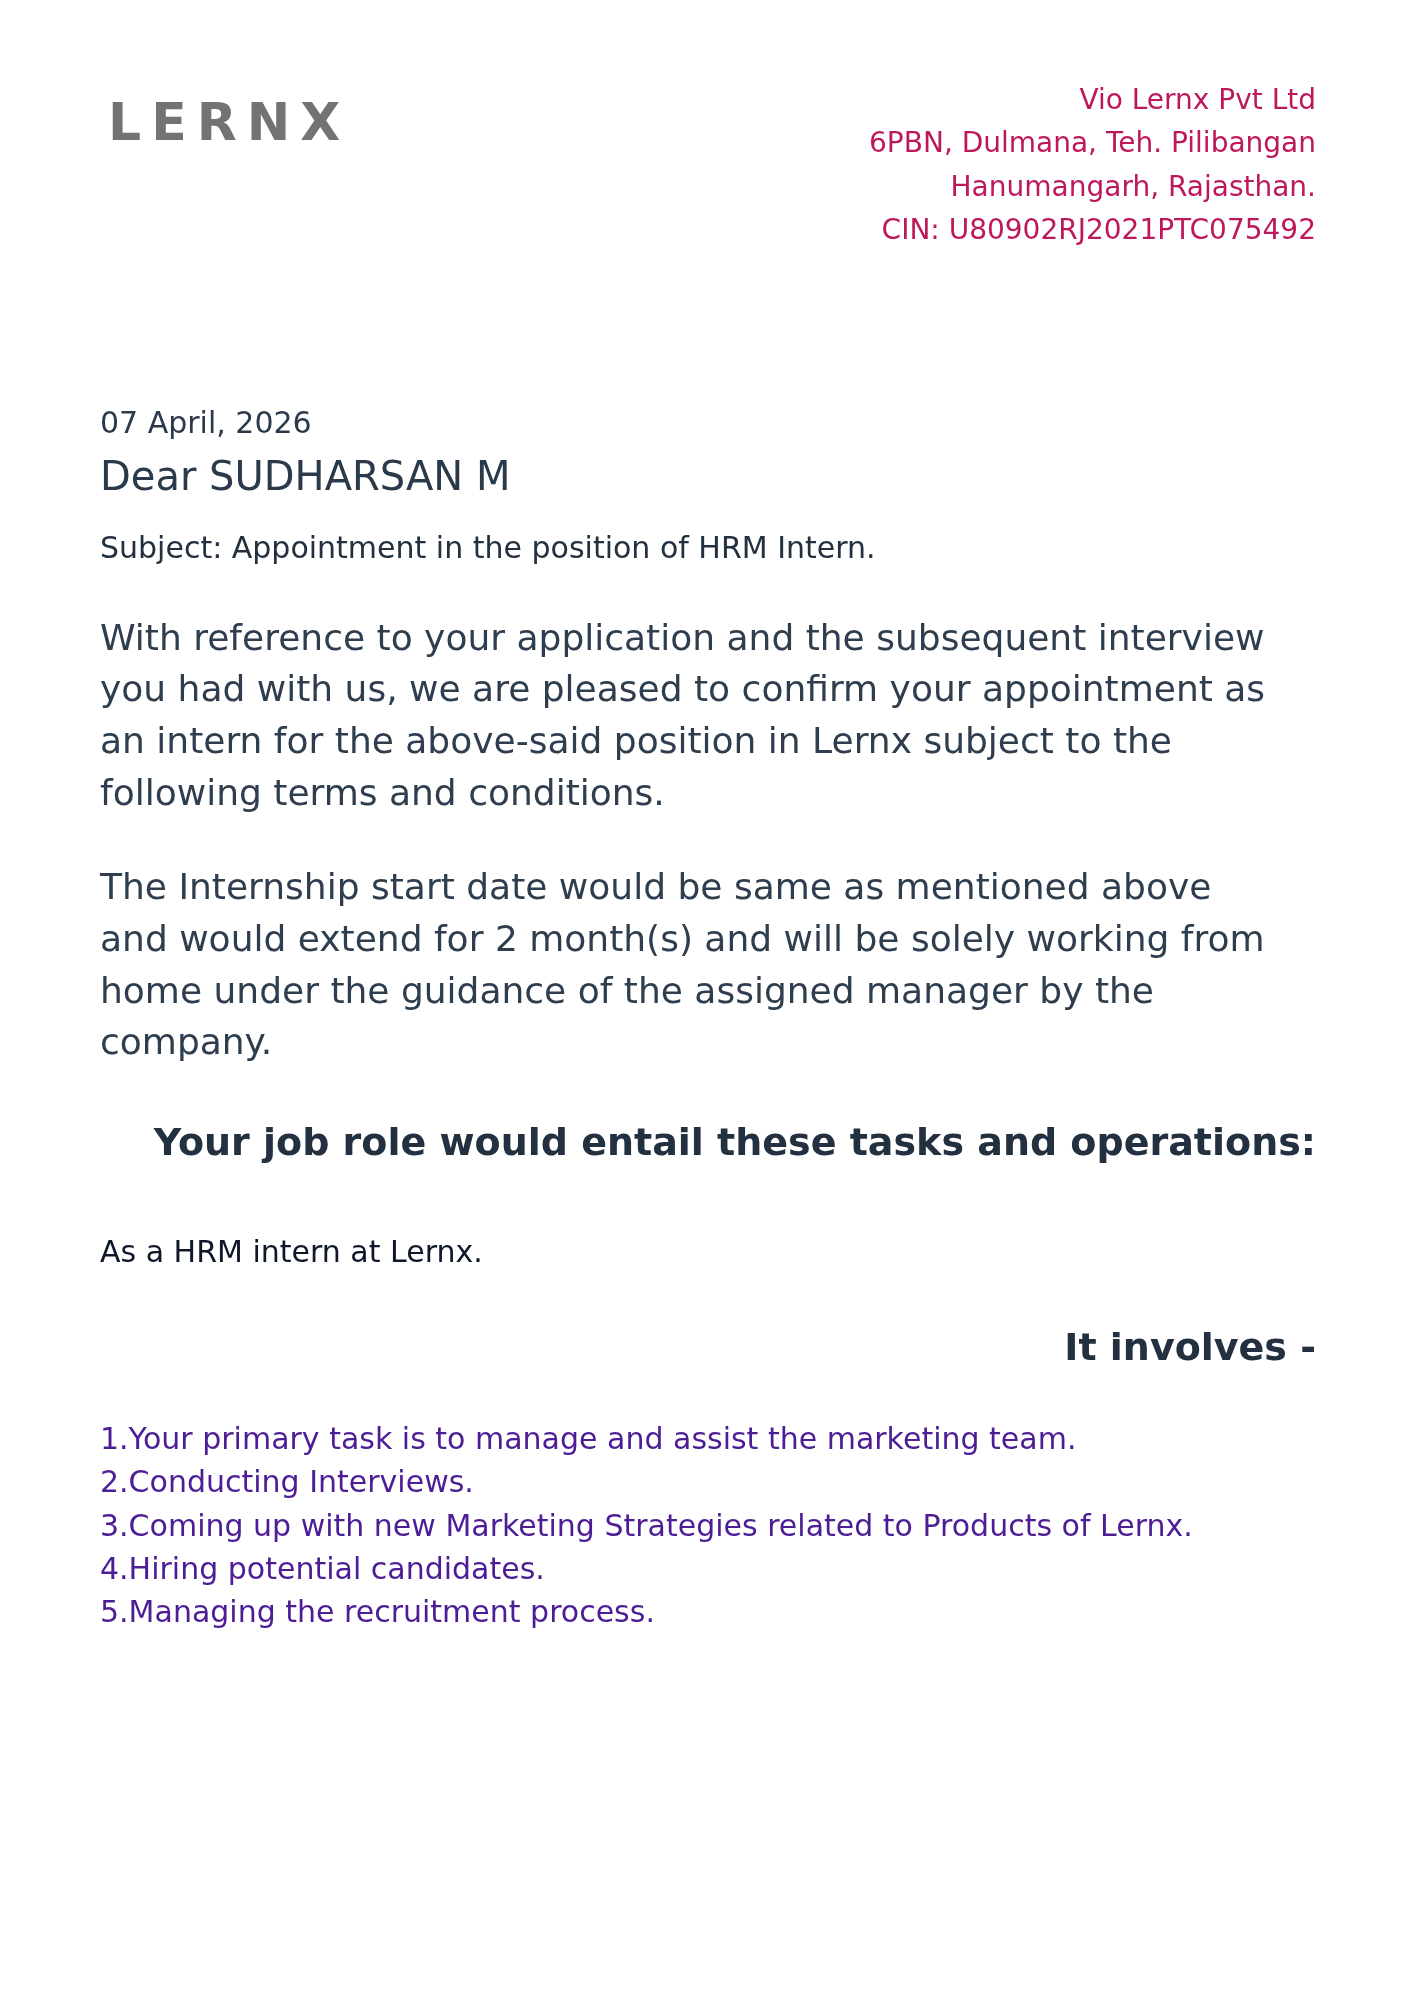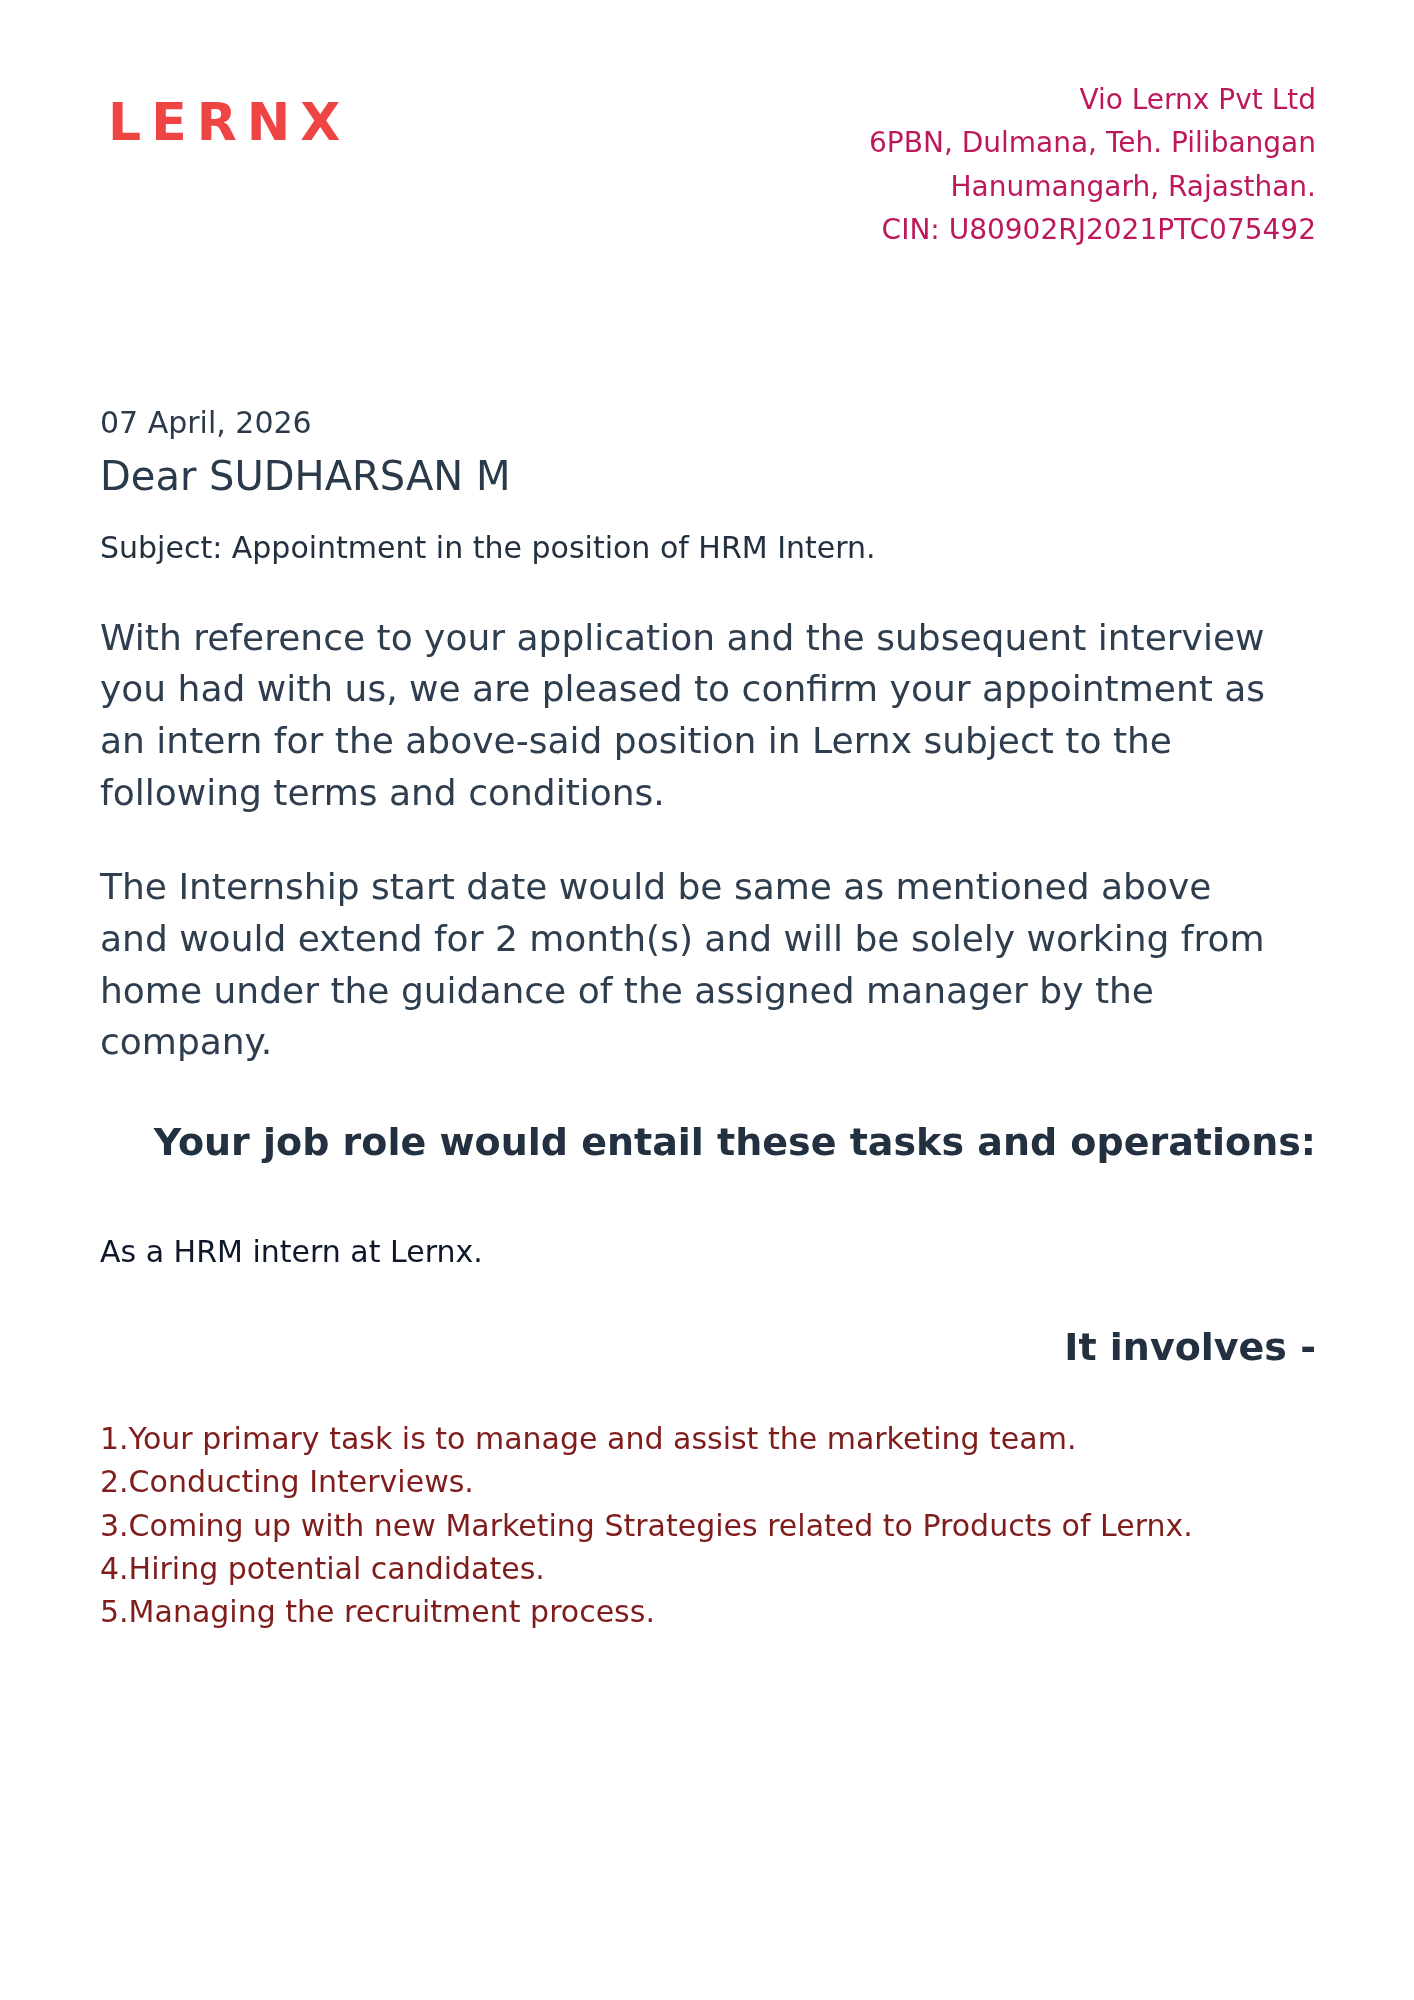--- a/index.html
+++ b/index.html
@@ -32,21 +32,21 @@
   }
   .logo-wrap {
     padding-top: 26px;
     padding-left: 10px;
   }
   .logo-text {
     font-family: "DejaVu Sans", "Liberation Sans", sans-serif;
     font-size: 52px;
     font-weight: 700;
     letter-spacing: 10px;
-    color: #ef4444;
+    color: #737373;
     line-height: 1;
     white-space: nowrap;
   }
   .company-block {
     text-align: right;
     padding-top: 8px;
   }
   .company-block div {
     font-size: 28px;
     line-height: 1.55;
@@ -88,21 +88,21 @@
     color: #0f172a;
     margin-top: 60px;
   }
   .list-block {
     margin-top: 42px;
     max-width: 1180px;
   }
   .list-item {
     font-size: 30px;
     line-height: 1.44;
-    color: #7f1d1d;
+    color: #4c1d95;
   }
 </style>
 </head>
 <body>
 
 <div class="page">
 
   <div class="letterhead">
     <div class="logo-wrap">
       <div class="logo-text">LERNX</div>

